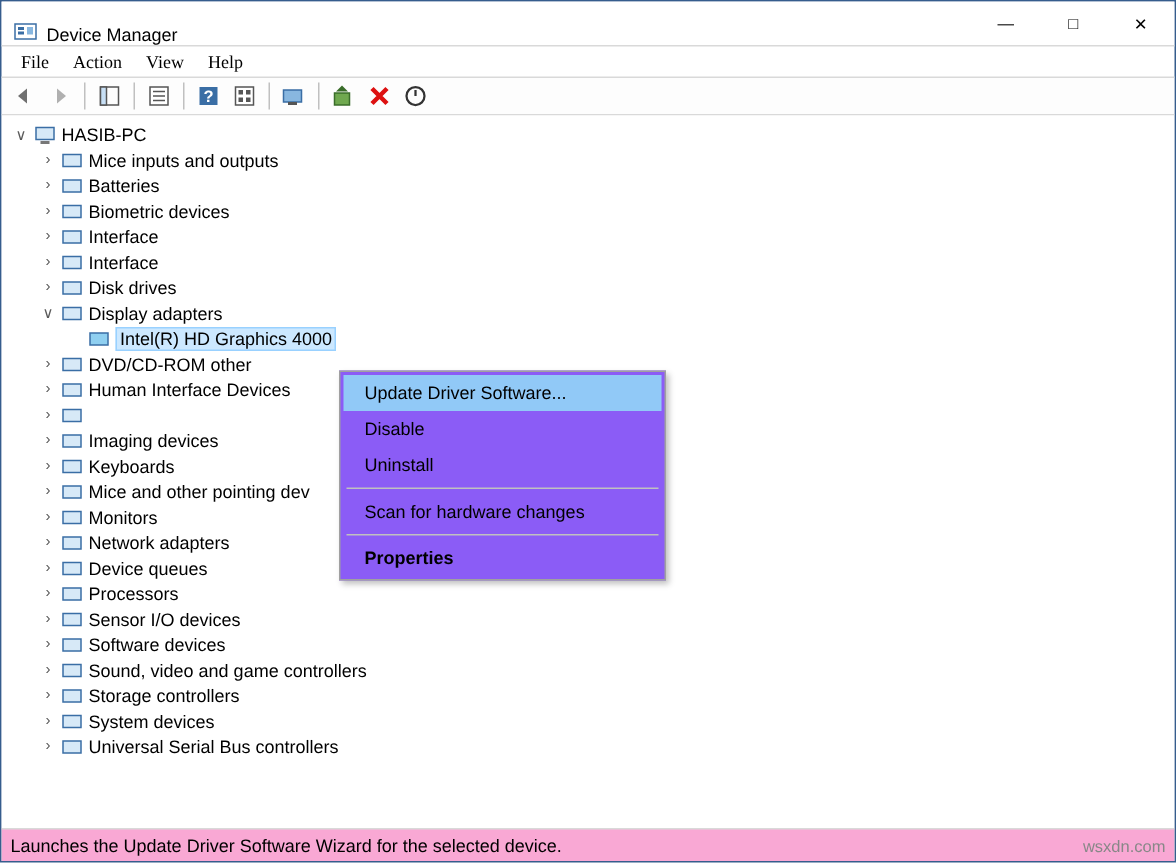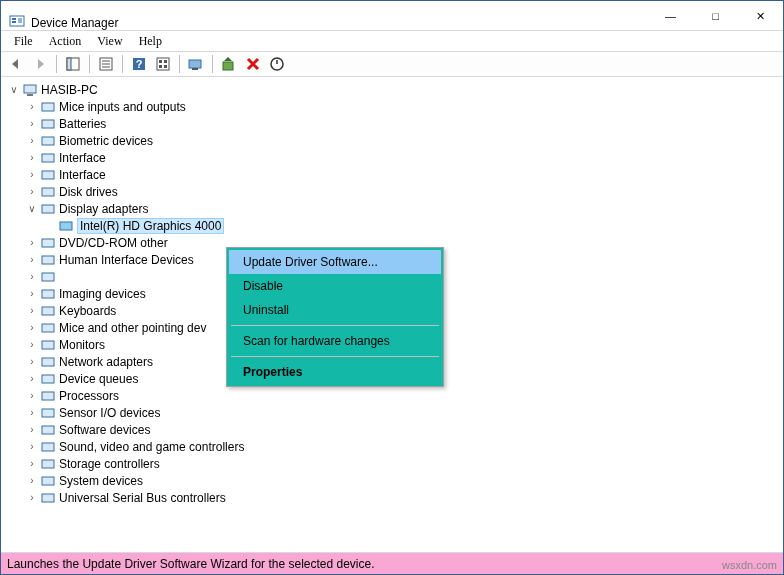--- a/index.html
+++ b/index.html
@@ -103,21 +103,21 @@
       background: #cce8ff;
       border: 1px solid #99d1ff;
       padding: 0 2px;
     }
     .indent-0 { padding-left: 4px; }
     .indent-1 { padding-left: 22px; }
     .indent-2 { padding-left: 40px; }
     
     .ctx {
       position: absolute;
-      background: #14b8a6;
+      background: #8b5cf6;
       border: 1px solid #a0a0a0;
       box-shadow: 2px 2px 4px rgba(0,0,0,0.25);
       padding: 2px;
       font-size: 12px;
       width: 218px;
     }
     .ctx-item {
       padding: 5px 14px;
     }
     .ctx-item.hl {

